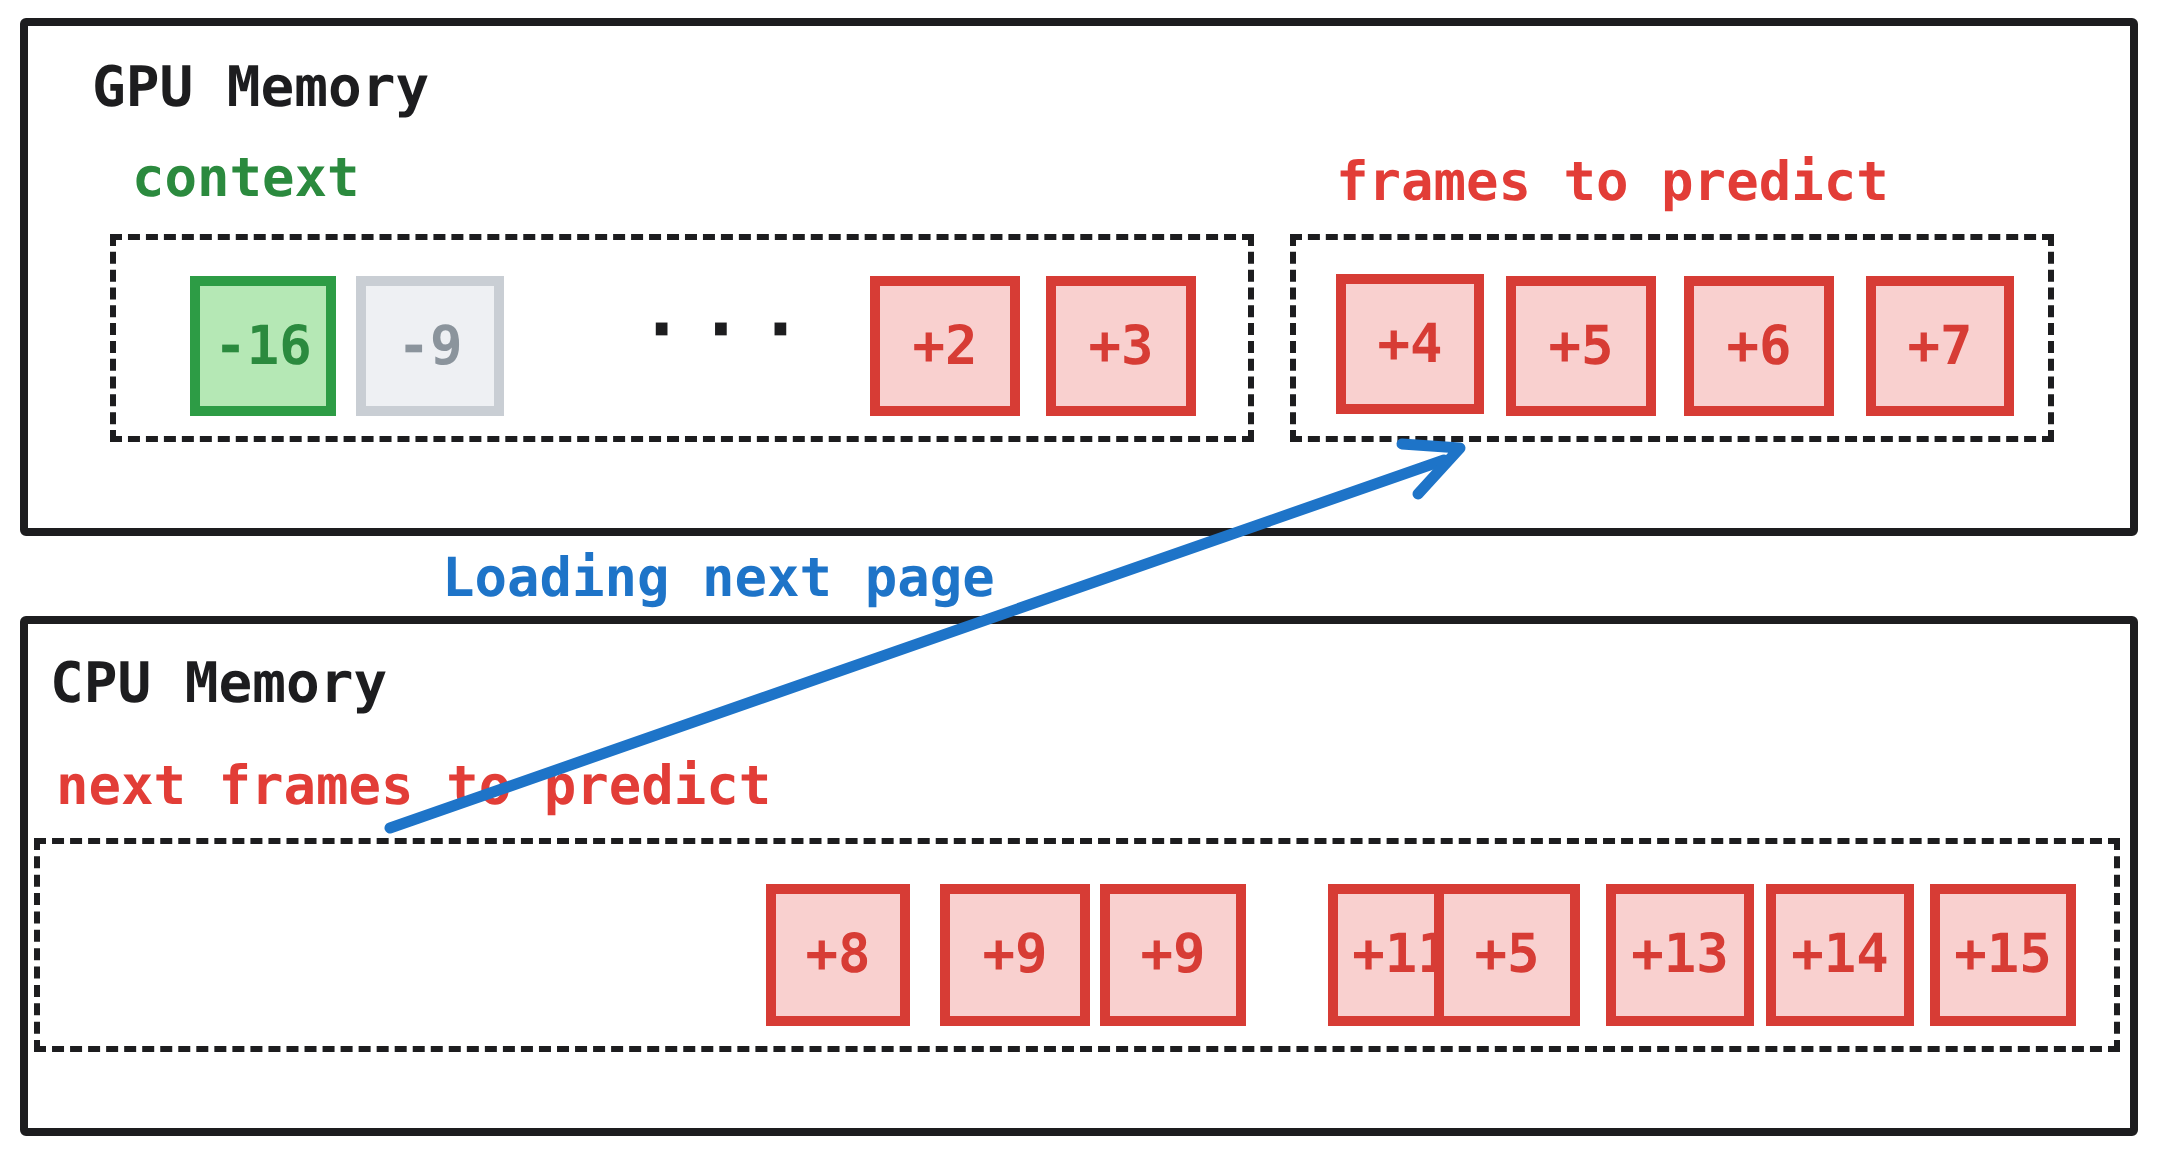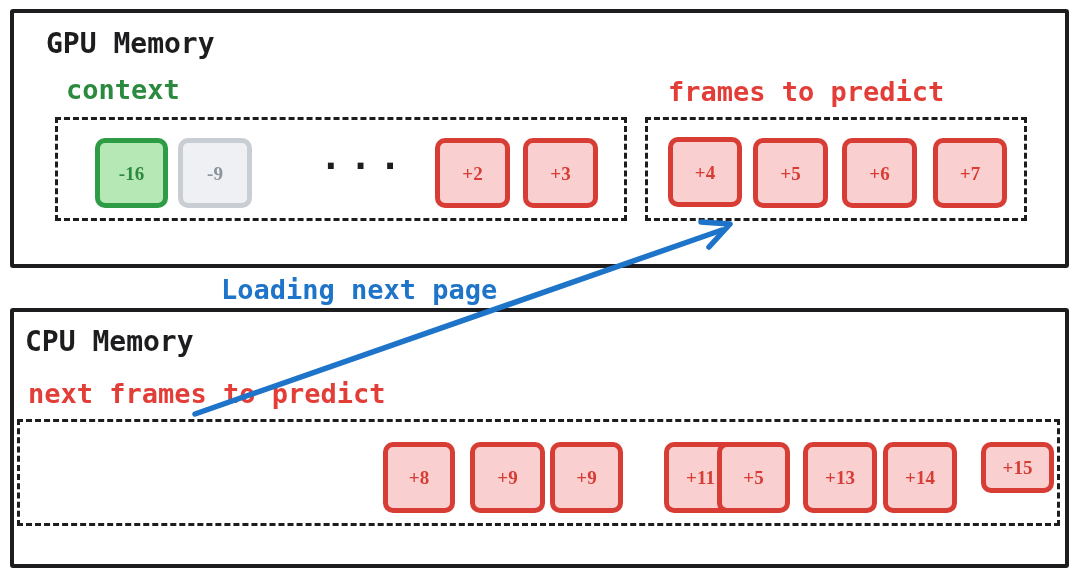--- a/index.html
+++ b/index.html
@@ -50,27 +50,26 @@
   .green-label{color:var(--green-text);}
   .red-label{color:var(--red-label);}
   .blue-label{color:var(--blue);}
   .dashed-box{
     position:absolute;
     border:3px dashed var(--ink);
   }
   .cell{
     position:absolute;
     border:5px solid;
-    border-radius:10px;
+    border-radius:0;
     display:flex;
     align-items:center;
     justify-content:center;
-    font-size:19px;
+    font-size:27px;
     line-height:1;
-    font-family:Liberation Serif, serif;
   }
   .cell.red{border-color:var(--red-border);background:var(--red-fill);color:var(--red-border);}
   .cell.green{border-color:var(--green-border);background:var(--green-fill);color:var(--green-text);}
   .cell.gray{border-color:var(--gray-border);background:var(--gray-fill);color:var(--gray-text);}
   .ellipsis{
     position:absolute;
     font-size:36px;
     letter-spacing:8px;
     line-height:1;
     color:var(--ink);
@@ -120,21 +119,21 @@
     <div class="region-label red-label" style="left:14px;top:68px;">next frames to predict</div>
 
     <div class="dashed-box" style="left:3px;top:107px;width:1043px;height:107px;">
       <div class="cell red" style="left:363px;top:20px;width:72px;height:71px;">+8</div>
       <div class="cell red" style="left:450px;top:20px;width:75px;height:71px;">+9</div>
       <div class="cell red" style="left:530px;top:20px;width:73px;height:71px;">+9</div>
       <div class="cell red" style="left:644px;top:20px;width:73px;height:71px;">+11</div>
       <div class="cell red" style="left:697px;top:20px;width:73px;height:71px;">+5</div>
       <div class="cell red" style="left:783px;top:20px;width:74px;height:71px;">+13</div>
       <div class="cell red" style="left:863px;top:20px;width:74px;height:71px;">+14</div>
-      <div class="cell red" style="left:945px;top:20px;width:73px;height:51px;margin-left:16px;">+15</div>
+      <div class="cell red" style="left:945px;top:20px;width:73px;height:71px;">+15</div>
     </div>
   </div>
 
   <svg id="arrow-overlay" viewBox="0 0 1080 579" xmlns="http://www.w3.org/2000/svg">
     <line x1="195" y1="414" x2="722" y2="230" stroke="#1e74c8" stroke-width="5.5" stroke-linecap="round"></line>
     <path d="M 709 247 L 730 224 L 701 222" fill="none" stroke="#1e74c8" stroke-width="5.5" stroke-linecap="round" stroke-linejoin="round"></path>
   </svg>
 
 </div>
 

